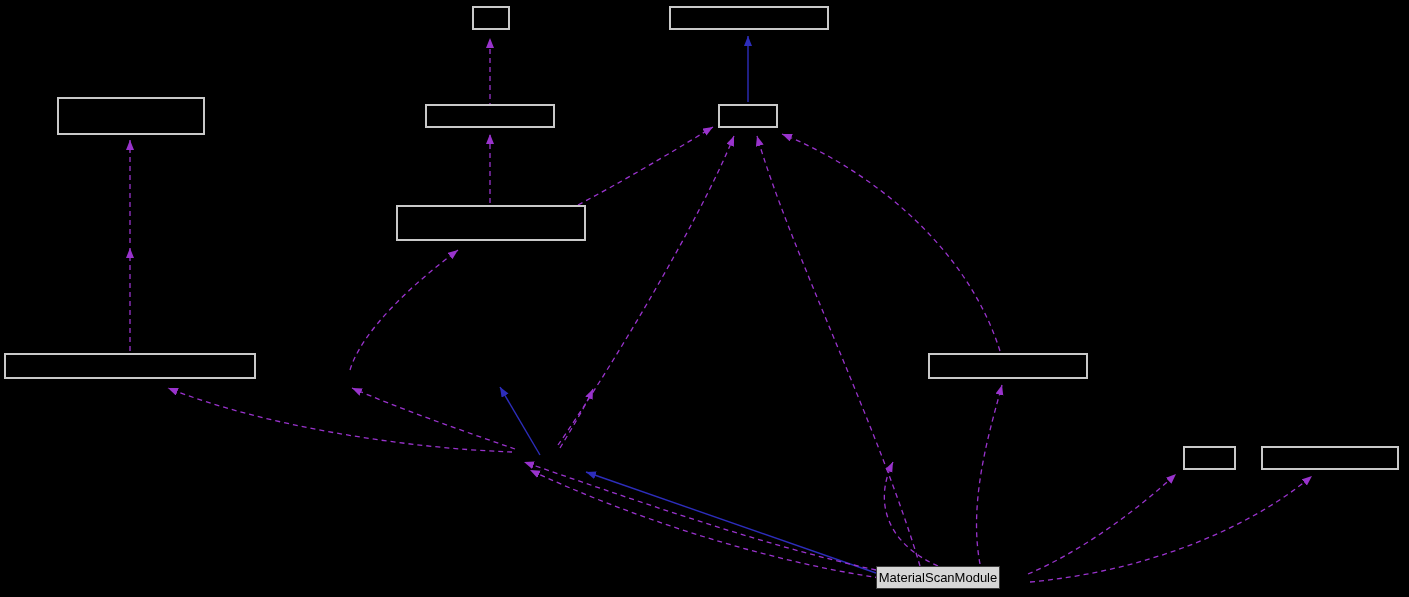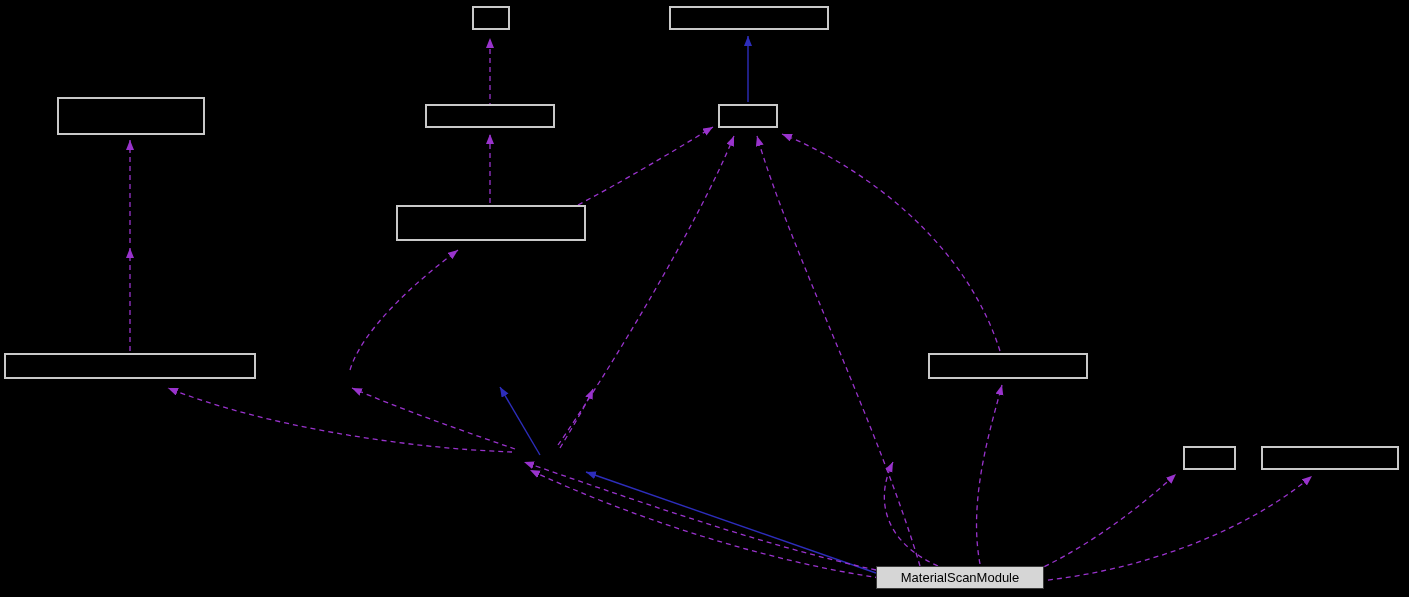--- a/index.html
+++ b/index.html
@@ -75,17 +75,17 @@
   <div class="node" style="left:669px;top:6px;width:160px;height:24px;"></div>
   <div class="node" style="left:57px;top:97px;width:148px;height:38px;"></div>
   <div class="node" style="left:425px;top:104px;width:130px;height:24px;"></div>
   <div class="node" style="left:718px;top:104px;width:60px;height:24px;"></div>
   <div class="node" style="left:396px;top:205px;width:190px;height:36px;"></div>
   <div class="node" style="left:4px;top:353px;width:252px;height:26px;"></div>
   <div class="node" style="left:928px;top:353px;width:160px;height:26px;"></div>
   <div class="node" style="left:1183px;top:446px;width:53px;height:24px;"></div>
   <div class="node" style="left:1261px;top:446px;width:138px;height:24px;"></div>
 
-  <div class="node main" style="left:876px;top:566px;width:168px;height:23px;">
+  <div class="node main" style="left:876px;top:566px;width:124px;height:23px;">
     <span>MaterialScanModule</span>
   </div>
 
 </div>
 
 </body></html>

